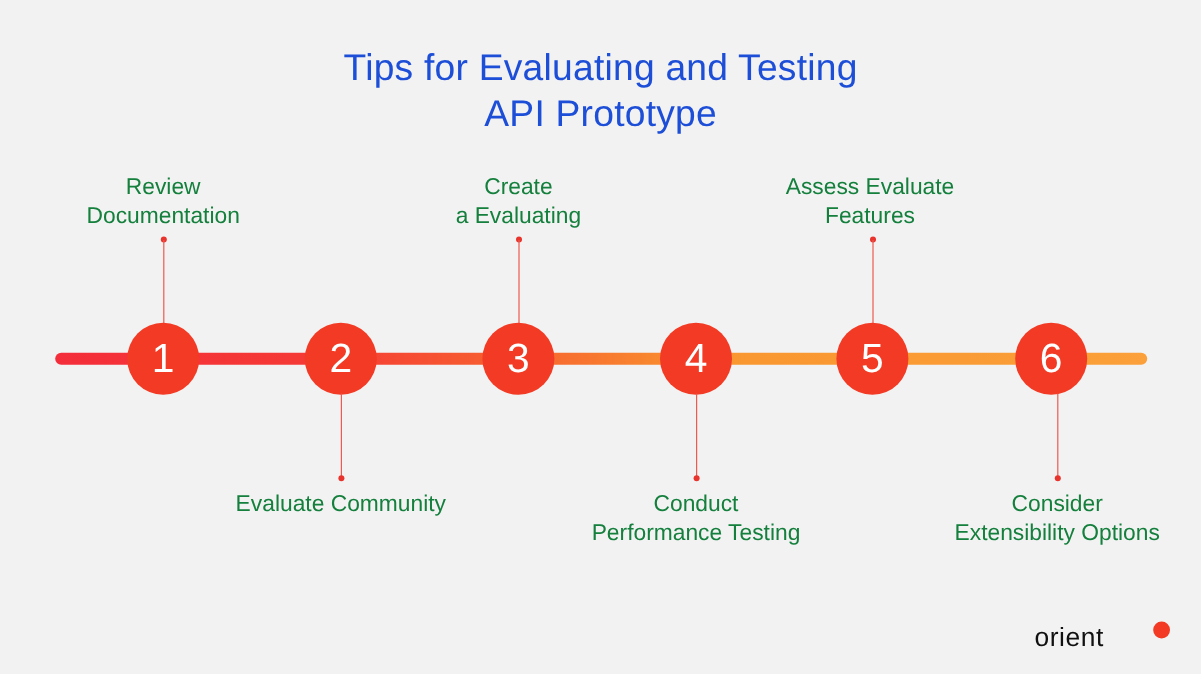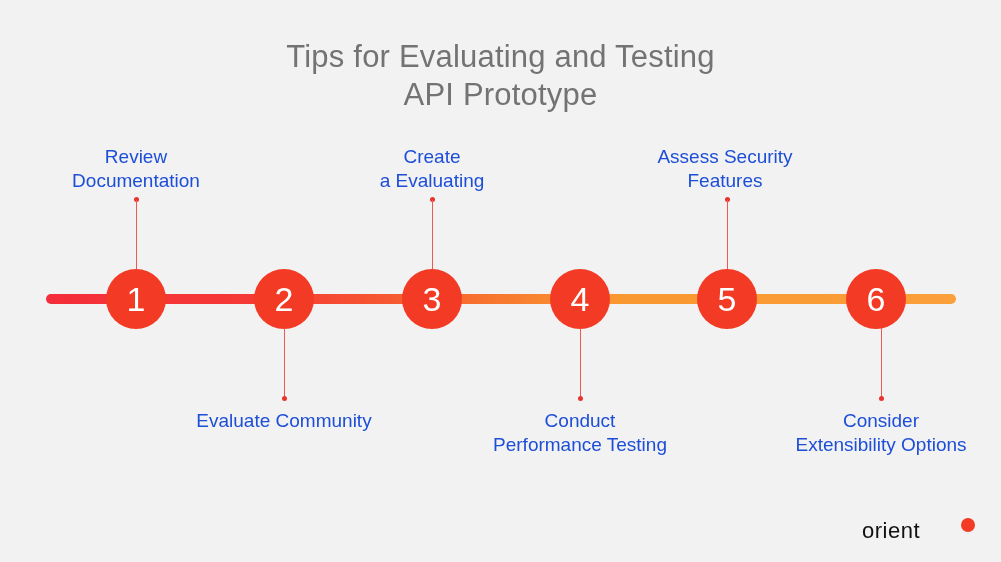--- a/index.html
+++ b/index.html
@@ -1,23 +1,23 @@
 <!DOCTYPE html>
 <html><head>
 <meta charset="utf-8">
 <style>
   html,body{margin:0;padding:0;}
   body{width:1001px;height:562px;background:#f2f2f2;position:relative;overflow:hidden;font-family:"Liberation Sans",sans-serif;}
-  .title{position:absolute;top:38px;left:0;width:1001px;text-align:center;font-size:31px;line-height:38px;color:#737373;font-weight:500;letter-spacing:0.2px;}
+  .title{position:absolute;top:38px;left:0;width:1001px;text-align:center;font-size:31px;line-height:38px;color:#1d4ed8;font-weight:500;letter-spacing:0.2px;}
   .title div{margin:0;}
   .line{position:absolute;left:46px;top:294px;width:910px;height:10px;border-radius:5px;background:linear-gradient(90deg,#f42d3a 0%,#f53b35 25%,#f76a2f 45%,#f9962f 60%,#fba03a 100%);}
   .node{position:absolute;width:60px;height:60px;border-radius:50%;background:#f23a24;top:269px;color:#fff;font-size:34px;line-height:60px;text-align:center;font-weight:400;}
   .stem{position:absolute;width:1.5px;background:#ee5a52;}
   .dot{position:absolute;width:5px;height:5px;border-radius:50%;background:#e8342d;}
-  .label{position:absolute;width:260px;text-align:center;font-size:19px;line-height:24px;color:#1d4ed8;}
+  .label{position:absolute;width:260px;text-align:center;font-size:19px;line-height:24px;color:#15803d;}
   .logo{position:absolute;left:862px;top:518px;font-size:22px;font-weight:normal;color:#111;letter-spacing:0.5px;}
   .logo-dot{position:absolute;left:961px;top:518px;width:14px;height:14px;border-radius:50%;background:#f23a24;}
 </style>
 </head>
 <body>
 
 <div class="title">
   <div>Tips for Evaluating and Testing</div>
   <div>API Prototype</div>
 </div>
@@ -49,21 +49,21 @@
 
 <div class="node" style="left:550px;">4</div>
 <div class="stem" style="left:579.5px;top:328px;height:70px;"></div>
 <div class="dot" style="left:577.5px;top:396px;"></div>
 <div class="label" style="left:450px;top:409px;">
   <div>Conduct</div>
     <div>Performance Testing</div>
 </div>
 
 <div class="label" style="left:595px;top:145px;">
-  <div>Assess Security</div>
+  <div>Assess Evaluate</div>
     <div>Features</div>
 </div>
 <div class="dot" style="left:724.5px;top:197px;"></div>
 <div class="stem" style="left:726.5px;top:200px;height:70px;"></div>
 <div class="node" style="left:697px;">5</div>
 
 <div class="node" style="left:846px;">6</div>
 <div class="stem" style="left:880.5px;top:328px;height:70px;"></div>
 <div class="dot" style="left:878.5px;top:396px;"></div>
 <div class="label" style="left:751px;top:409px;">

